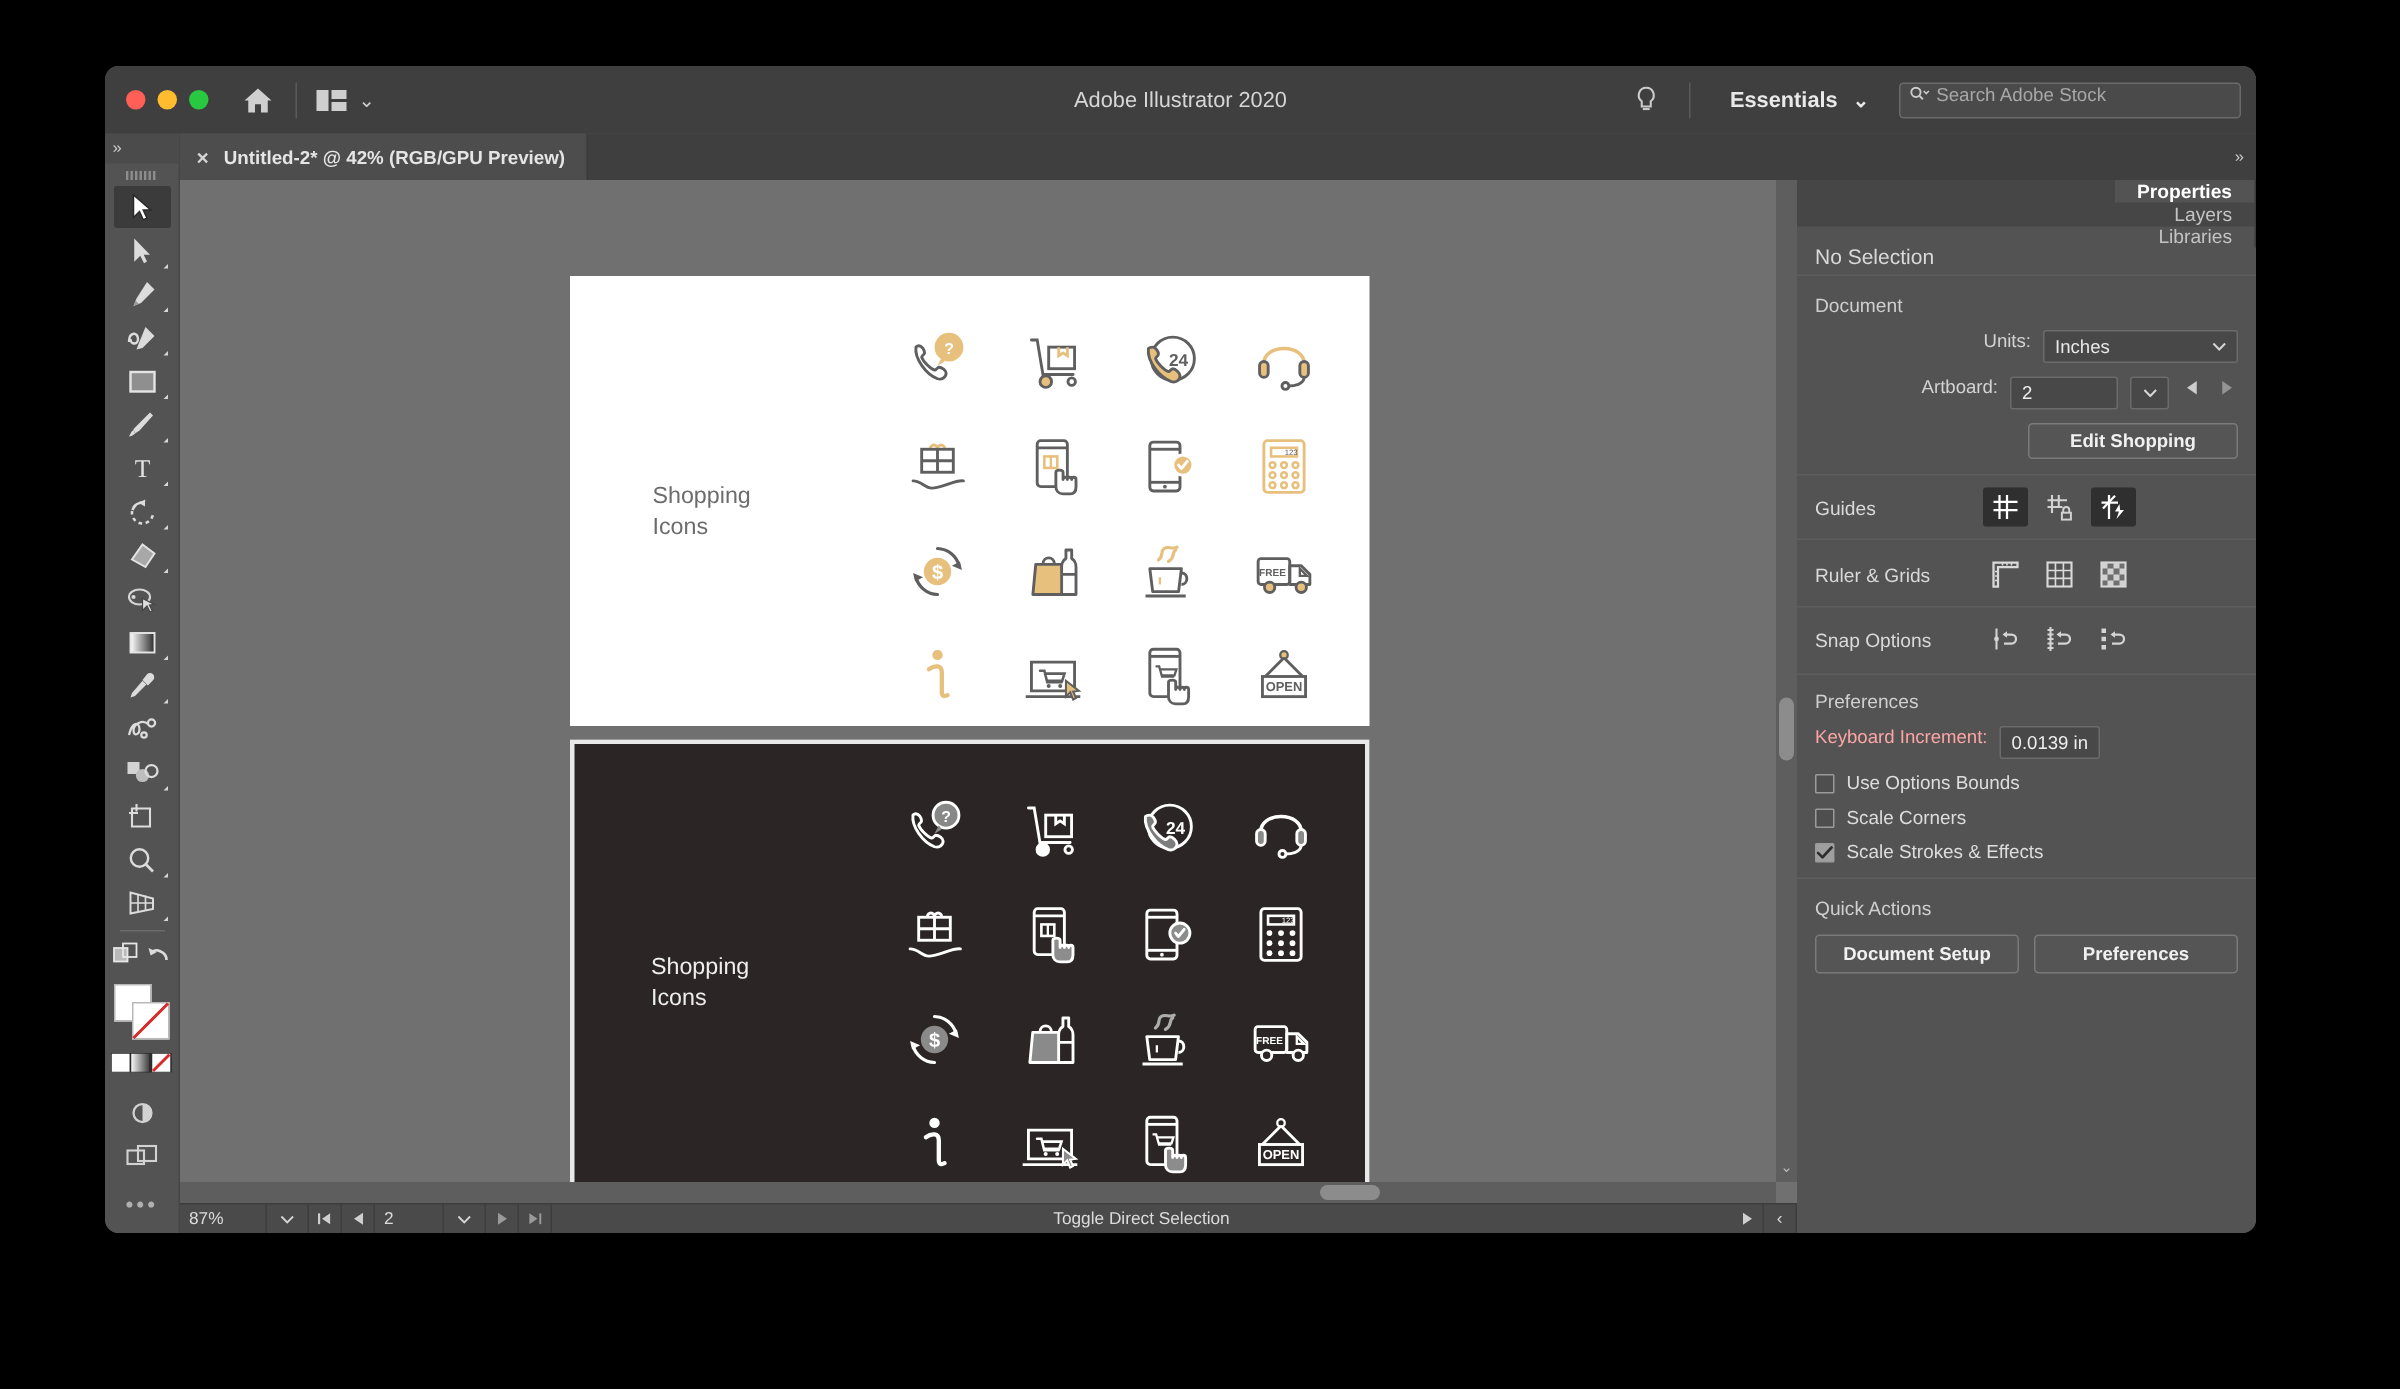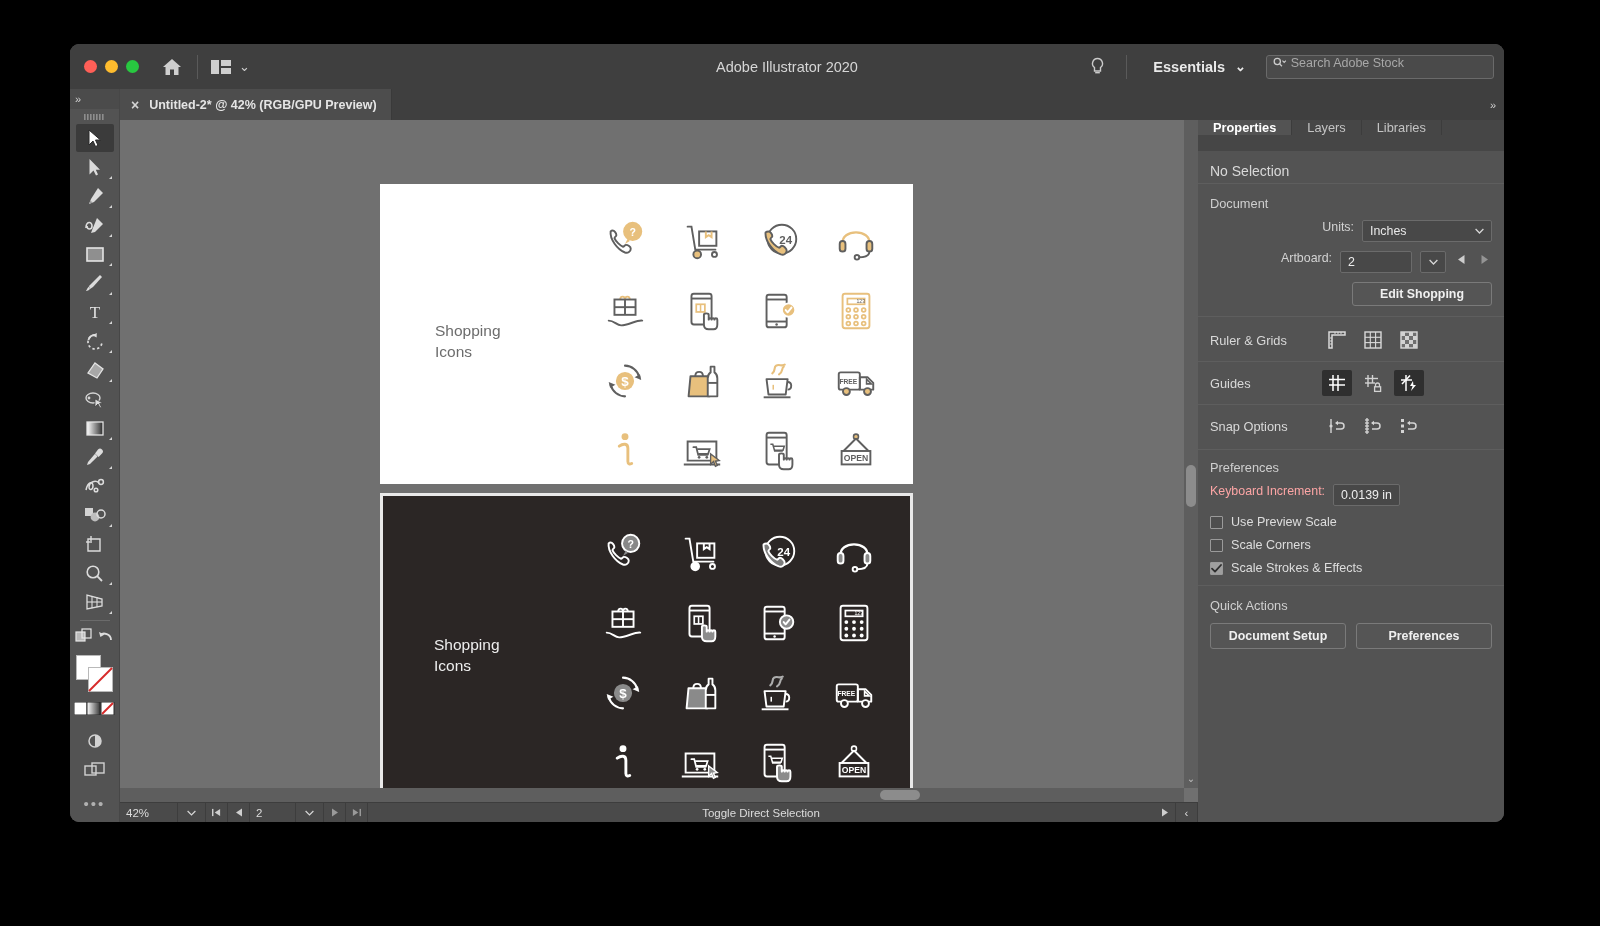--- a/index.html
+++ b/index.html
@@ -131,21 +131,21 @@
   .sb-zoom { width:58px; }
   .sb-drop { width:28px; justify-content:center; }
   .sb-nav { width:22px; justify-content:center; }
   .sb-num { width:46px; }
   .sb-status { flex:1; justify-content:center; border-right:none; }
 
   
   .rightpanel { width:306px; background:#535353; display:flex; flex-direction:column; }
   .rp-top { height:31px; background:#3f3f3f; display:flex; align-items:center; justify-content:flex-end;
       padding-right:8px; color:#cfcfcf; font-size:11px; }
-  .rp-tabs { display:flex; background:#464646; height:31px; align-items:flex-start; }
+  .rp-tabs { display:flex; background:#464646; height:31px; align-items:flex-end;flex-direction:column; }
   .rp-tab {
     display:flex;align-items:center; padding:0 15px; font-size:12.8px; color:#c4c4c4;
     border-right:1px solid #3c3c3c;
   }
   .rp-tab.active { background:#535353; color:#fff; font-weight:bold; }
   .rp-body { flex:1; padding:0; position:relative; }
   .rp-sec { padding: 12px 12px 10px 12px; }
   .rp-sec + .rp-sec { border-top:1px solid #5e5e5e; }
   .rp-head { font-size:14px; color:#d9d9d9; }
   .rp-sub  { font-size:12.8px; color:#cfcfcf; margin-bottom:4px; }
@@ -727,21 +727,21 @@
         <div class="scroll-v">
           <div class="thumb"></div>
           <div class="chev">⌄</div>
         </div>
         <div class="scroll-h">
           <div class="thumb"></div>
         </div>
       </div>
 
       <div class="statusbar">
-        <div class="sb-cell sb-zoom">42%</div>
+        <div class="sb-cell sb-zoom">87%</div>
         <div class="sb-cell sb-drop">
           <svg width="9" height="6" viewBox="0 0 9 6">
               <path d="M0.6 1 L4.5 5 L8.4 1" fill="none" stroke="#d6d6d6" stroke-width="1.2"></path>
             </svg>
         </div>
         <div class="sb-cell sb-nav">
           <svg width="10" height="9" viewBox="0 0 10 9">
               <rect x="0" y="0.5" width="1.6" height="8" fill="#cfcfcf"></rect>
               <path d="M9 0.5 L9 8.5 L3 4.5 Z" fill="#cfcfcf"></path>
             </svg>
@@ -822,20 +822,58 @@
             </div>
             <div style="padding:0 3px;">
               <svg width="9" height="11" viewBox="0 0 9 11">
                   <path d="M1.5 1 L1.5 10 L8 5.5 Z" fill="#949494"></path>
                 </svg>
             </div>
           </div>
 
           <div class="rp-row" style="justify-content:flex-end;">
             <div class="btn" style="width:140px;">Edit Shopping</div>
+          </div>
+        </div>
+
+        <div class="rp-sec" style="padding-top:8px;padding-bottom:8px;">
+          <div class="icon-row">
+            <span class="lbl">Guides</span>
+            <div class="ibtn on">
+              <svg width="20" height="20" viewBox="0 0 20 20">
+                  <g stroke="#fff" stroke-width="1.5">
+                    <line x1="6" y1="2" x2="6" y2="18"></line>
+                    <line x1="11" y1="2" x2="11" y2="18"></line>
+                    <line x1="2" y1="6.5" x2="18" y2="6.5"></line>
+                    <line x1="2" y1="12" x2="18" y2="12"></line>
+                  </g>
+                </svg>
+            </div>
+            <div class="ibtn">
+              <svg width="20" height="20" viewBox="0 0 20 20">
+                  <g stroke="#d2d2d2" stroke-width="1.4">
+                    <line x1="5" y1="2" x2="5" y2="14"></line>
+                    <line x1="9.5" y1="2" x2="9.5" y2="10"></line>
+                    <line x1="2" y1="5.5" x2="15" y2="5.5"></line>
+                    <line x1="2" y1="10" x2="12" y2="10"></line>
+                  </g>
+                  <path d="M12.5 14 l0-2 a2 2 0 0 1 4 0 l0 2" fill="none" stroke="#d2d2d2" stroke-width="1.3"></path>
+                  <rect x="11.6" y="13.8" width="6" height="4.6" fill="none" stroke="#d2d2d2" stroke-width="1.3"></rect>
+                </svg>
+            </div>
+            <div class="ibtn on">
+              <svg width="20" height="20" viewBox="0 0 20 20">
+                  <g stroke="#fff" stroke-width="1.5">
+                    <line x1="7" y1="2" x2="7" y2="18"></line>
+                    <line x1="2" y1="7" x2="13" y2="7"></line>
+                    <line x1="11" y1="2.5" x2="3" y2="11"></line>
+                  </g>
+                  <path d="M14 8 L11 13 L13.6 13 L12 18 L17 12 L14.4 12 Z" fill="#fff"></path>
+                </svg>
+            </div>
           </div>
         </div>
 
         <div class="rp-sec" style="padding-top:10px;padding-bottom:8px;">
           <div class="icon-row">
             <span class="lbl">Ruler &amp; Grids</span>
             <div class="ibtn">
               <svg width="20" height="20" viewBox="0 0 20 20">
                   <path d="M2 2 L18 2 L18 5 L5 5 L5 18 L2 18 Z" fill="none" stroke="#dadada" stroke-width="1.5"></path>
                   <g stroke="#dadada" stroke-width="1">
@@ -870,58 +908,20 @@
                     <rect x="2" y="10" width="4" height="4"></rect>
                     <rect x="10" y="10" width="4" height="4"></rect>
                     <rect x="6" y="14" width="4" height="4"></rect>
                     <rect x="14" y="14" width="4" height="4"></rect>
                   </g>
                 </svg>
             </div>
           </div>
         </div>
 
-        <div class="rp-sec" style="padding-top:8px;padding-bottom:8px;">
-          <div class="icon-row">
-            <span class="lbl">Guides</span>
-            <div class="ibtn on">
-              <svg width="20" height="20" viewBox="0 0 20 20">
-                  <g stroke="#fff" stroke-width="1.5">
-                    <line x1="6" y1="2" x2="6" y2="18"></line>
-                    <line x1="11" y1="2" x2="11" y2="18"></line>
-                    <line x1="2" y1="6.5" x2="18" y2="6.5"></line>
-                    <line x1="2" y1="12" x2="18" y2="12"></line>
-                  </g>
-                </svg>
-            </div>
-            <div class="ibtn">
-              <svg width="20" height="20" viewBox="0 0 20 20">
-                  <g stroke="#d2d2d2" stroke-width="1.4">
-                    <line x1="5" y1="2" x2="5" y2="14"></line>
-                    <line x1="9.5" y1="2" x2="9.5" y2="10"></line>
-                    <line x1="2" y1="5.5" x2="15" y2="5.5"></line>
-                    <line x1="2" y1="10" x2="12" y2="10"></line>
-                  </g>
-                  <path d="M12.5 14 l0-2 a2 2 0 0 1 4 0 l0 2" fill="none" stroke="#d2d2d2" stroke-width="1.3"></path>
-                  <rect x="11.6" y="13.8" width="6" height="4.6" fill="none" stroke="#d2d2d2" stroke-width="1.3"></rect>
-                </svg>
-            </div>
-            <div class="ibtn on">
-              <svg width="20" height="20" viewBox="0 0 20 20">
-                  <g stroke="#fff" stroke-width="1.5">
-                    <line x1="7" y1="2" x2="7" y2="18"></line>
-                    <line x1="2" y1="7" x2="13" y2="7"></line>
-                    <line x1="11" y1="2.5" x2="3" y2="11"></line>
-                  </g>
-                  <path d="M14 8 L11 13 L13.6 13 L12 18 L17 12 L14.4 12 Z" fill="#fff"></path>
-                </svg>
-            </div>
-          </div>
-        </div>
-
         <div class="rp-sec" style="padding-top:8px;padding-bottom:10px;">
           <div class="icon-row">
             <span class="lbl">Snap Options</span>
             <div class="ibtn">
               <svg width="20" height="20" viewBox="0 0 20 20">
                   <line x1="4" y1="3" x2="4" y2="17" stroke="#d4d4d4" stroke-width="1.4"></line>
                   <circle cx="4" cy="10" r="1.6" fill="#d4d4d4"></circle>
                   <path d="M9 7 L14 7 a3 3 0 0 1 0 6 L9 13" fill="none" stroke="#d4d4d4" stroke-width="1.5"></path>
                   <path d="M11 4.8 L8 7 L11 9.2 Z" fill="#d4d4d4"></path>
                 </svg>
@@ -956,21 +956,21 @@
 
         <div class="rp-sec" style="padding-top:10px;">
           <div class="rp-sub">Preferences</div>
           <div class="rp-row">
             <span style="font-size:12.4px;color:#fca5a5;">Keyboard Increment:</span>
             <div class="num-box">0.0139 in</div>
           </div>
 
           <div class="chk-row">
             <span class="chk"></span>
-            <span>Use Preview Scale</span>
+            <span>Use Options Bounds</span>
           </div>
           <div class="chk-row">
             <span class="chk"></span>
             <span>Scale Corners</span>
           </div>
           <div class="chk-row">
             <span class="chk checked">
               <svg width="11" height="9" viewBox="0 0 11 9">
                   <path d="M1 4.6 L4 7.6 L10 1" fill="none" stroke="#2e2e2e" stroke-width="1.8" stroke-linecap="round" stroke-linejoin="round"></path>
                 </svg>

